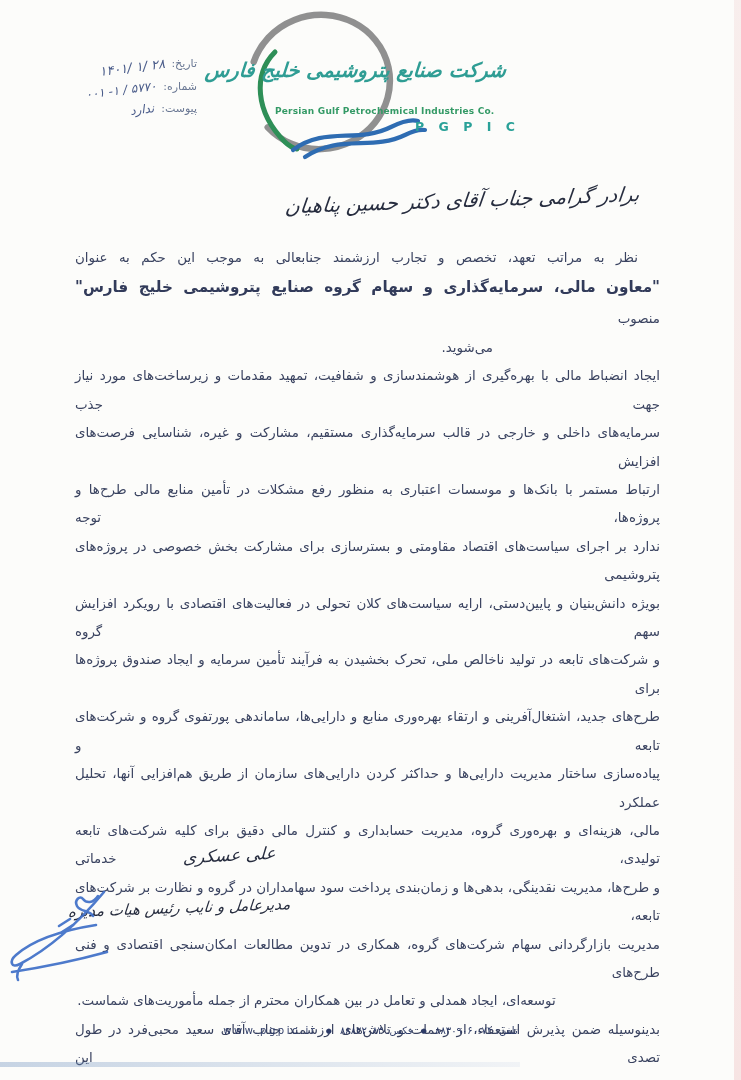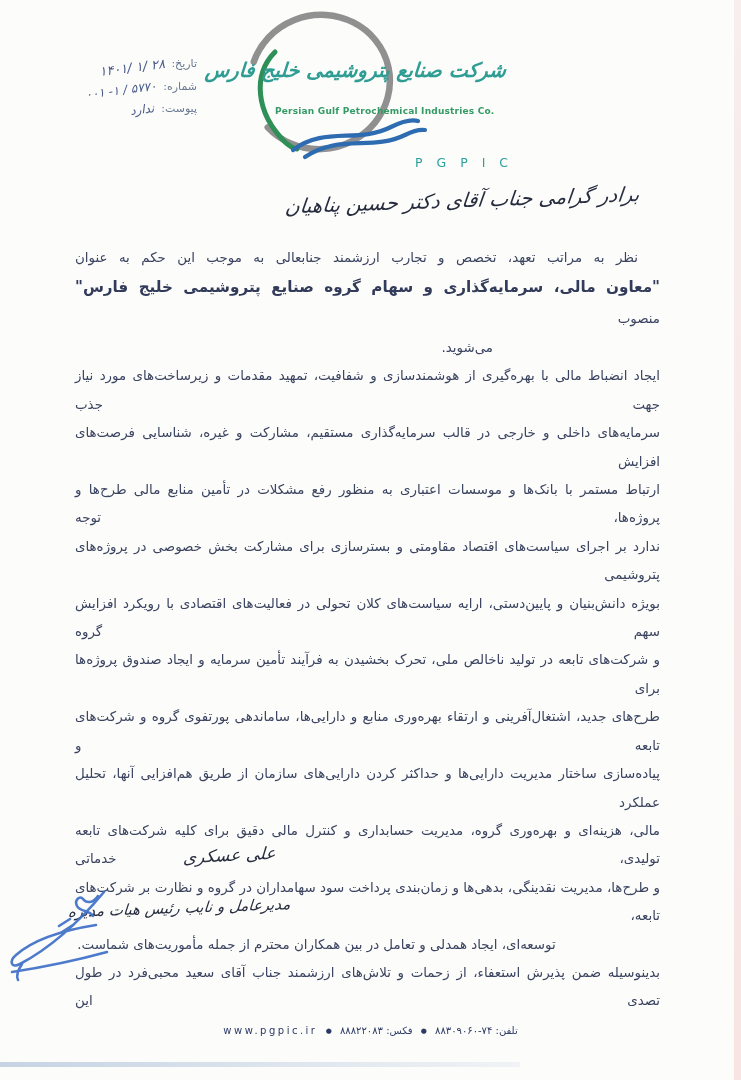--- a/index.html
+++ b/index.html
@@ -21,22 +21,22 @@
   .meta-value.small{font-size:12px;}
 
   
   .logo{position:absolute;left:245px;top:10px;width:258px;height:154px;}
   .logo svg{position:absolute;left:0;top:0;}
   .logo-fa{position:absolute;left:36px;top:48px;width:225px;direction:rtl;text-align:left;
     font-size:20px;font-weight:bold;font-style:italic;color:#2f9d94;white-space:nowrap;
     transform:skewX(-4deg);}
   .logo-en{position:absolute;left:30px;top:96px;font-size:9px;font-weight:bold;color:#349a66;
     white-space:nowrap;letter-spacing:.2px;text-align:center;}
-  .logo-abbr{position:absolute;left:170px;top:109px;font-size:12.5px;font-weight:normal;color:#2aa198;
-    white-space:nowrap;letter-spacing:5px;margin-top:36px;}
+  .logo-abbr{position:absolute;left:170px;top:109px;font-size:12.5px;font-weight:bold;color:#2aa198;
+    white-space:nowrap;letter-spacing:5px;}
 
   
   .greeting{position:absolute;right:101px;top:182px;direction:rtl;font-size:20px;font-style:italic;
     color:#272d3f;white-space:nowrap;transform:rotate(-2deg) skewX(-8deg);transform-origin:right center;}
 
   
   .content{position:absolute;left:75px;right:81px;top:244px;direction:rtl;color:#3a4360;
     font-size:13.4px;line-height:28.4px;}
   .jline{text-align:justify;text-align-last:justify;}
   .intro1{padding-right:22px;}
@@ -104,20 +104,21 @@
     <div class="jline">ایجاد انضباط مالی با بهره‌گیری از هوشمندسازی و شفافیت، تمهید مقدمات و زیرساخت‌های مورد نیاز جهت جذب</div>
     <div class="jline">سرمایه‌های داخلی و خارجی در قالب سرمایه‌گذاری مستقیم، مشارکت و غیره، شناسایی فرصت‌های افزایش</div>
     <div class="jline">ارتباط مستمر با بانک‌ها و موسسات اعتباری به منظور رفع مشکلات در تأمین منابع مالی طرح‌ها و پروژه‌ها، توجه</div>
     <div class="jline">ندارد بر اجرای سیاست‌های اقتصاد مقاومتی و بسترسازی برای مشارکت بخش خصوصی در پروژه‌های پتروشیمی</div>
     <div class="jline">بویژه دانش‌بنیان و پایین‌دستی، ارایه سیاست‌های کلان تحولی در فعالیت‌های اقتصادی با رویکرد افزایش سهم گروه</div>
     <div class="jline">و شرکت‌های تابعه در تولید ناخالص ملی، تحرک بخشیدن به فرآیند تأمین سرمایه و ایجاد صندوق پروژه‌ها برای</div>
     <div class="jline">طرح‌های جدید، اشتغال‌آفرینی و ارتقاء بهره‌وری منابع و دارایی‌ها، ساماندهی پورتفوی گروه و شرکت‌های تابعه و</div>
     <div class="jline">پیاده‌سازی ساختار مدیریت دارایی‌ها و حداکثر کردن دارایی‌های سازمان از طریق هم‌افزایی آنها، تحلیل عملکرد</div>
     <div class="jline">مالی، هزینه‌ای و بهره‌وری گروه، مدیریت حسابداری و کنترل مالی دقیق برای کلیه شرکت‌های تابعه تولیدی، خدماتی</div>
     <div class="jline">و طرح‌ها، مدیریت نقدینگی، بدهی‌ها و زمان‌بندی پرداخت سود سهامداران در گروه و نظارت بر شرکت‌های تابعه،</div>
+    <div class="jline">مدیریت بازارگردانی سهام شرکت‌های گروه، همکاری در تدوین مطالعات امکان‌سنجی اقتصادی و فنی طرح‌های</div>
     <div class="cline p13">توسعه‌ای، ایجاد همدلی و تعامل در بین همکاران محترم از جمله مأموریت‌های شماست.</div>
 
     <div class="jline">بدینوسیله ضمن پذیرش استعفاء، از زحمات و تلاش‌های ارزشمند جناب آقای سعید محبی‌فرد در طول تصدی این</div>
 
   </div>
 
   <div class="sig-name">علی عسکری</div>
   <div class="sig-title">مدیرعامل و نایب رئیس هیات مدیره</div>
   <svg class="sig-scribble" width="112" height="98" viewBox="0 0 112 98">
     <g fill="none" stroke="#3f6fc8" stroke-width="2.6" stroke-linecap="round" opacity="0.92">

